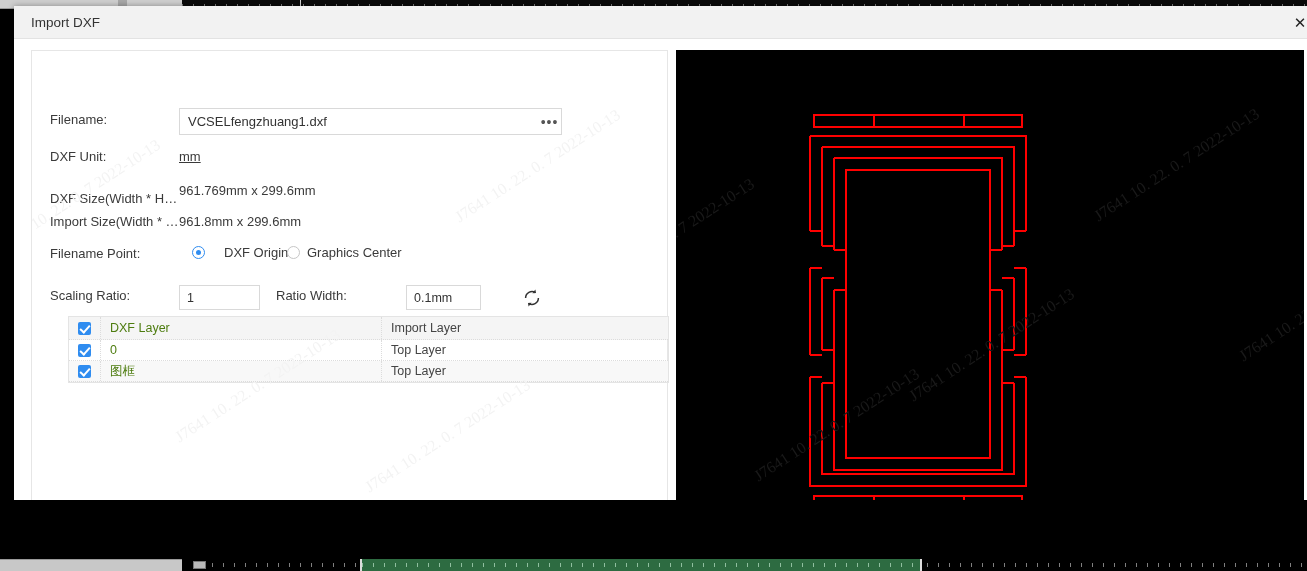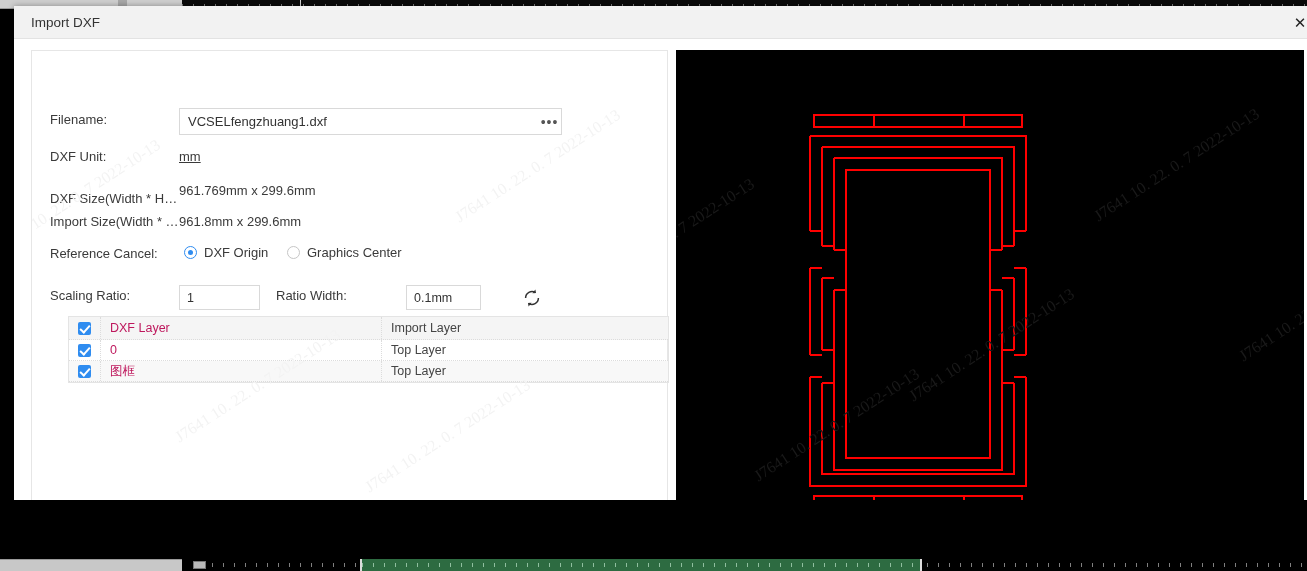--- a/index.html
+++ b/index.html
@@ -138,21 +138,21 @@
   .lt-cb { width:32px; display:flex; align-items:center; justify-content:center;
            border-right:1px dotted #dcdcdc; height:100%; }
   .cbox {
     width:13px; height:13px; background:#2f8cf0; border-radius:2px;
     position:relative; cursor:pointer;
   }
   .cbox::after{
     content:""; position:absolute; left:4px; top:1px; width:4px; height:8px;
     border:solid #fff; border-width:0 2px 2px 0; transform:rotate(42deg);
   }
-  .lt-c1 { width:281px; padding-left:9px; font-size:12.5px; color:#be185d;
+  .lt-c1 { width:281px; padding-left:9px; font-size:12.5px; color:#4d7c0f;
            border-right:1px dotted #dcdcdc; height:100%; display:flex; align-items:center; }
   .lt-c2 { flex:1; padding-left:9px; font-size:12.5px; color:#444;
            height:100%; display:flex; align-items:center; }
 
   
   .preview {
     position:absolute; left:662px; top:11px; width:628px; height:456px;
     background:#000; overflow:hidden;
   }
   .preview svg { display:block; }
@@ -219,22 +219,22 @@
         <span class="lbl" style="top:8px;text-align:center;">DXF Size(Width * H…</span>
         <span class="val" style="top:0;">961.769mm x 299.6mm</span>
       </div>
 
       <div class="row" style="top:163px;">
         <span class="lbl" style="top:0;">Import Size(Width * …</span>
         <span class="val" style="top:0;">961.8mm x 299.6mm</span>
       </div>
 
       <div class="row" style="top:195px;">
-        <span class="lbl" style="top:0;">Reference Cancel:</span>
-        <label class="radio-wrap" style="left:152px; top:-1px;">
+        <span class="lbl" style="top:0;">Filename Point:</span>
+        <label class="radio-wrap" style="left:160px; top:-1px;gap:12px;">
           <span class="radio-dot on"></span>
           <span class="radio-label">DXF Origin</span>
         </label>
         <label class="radio-wrap" style="left:255px; top:-1px;">
           <span class="radio-dot"></span>
           <span class="radio-label">Graphics Center</span>
         </label>
       </div>
 
       <div class="row" style="top:234px;">

